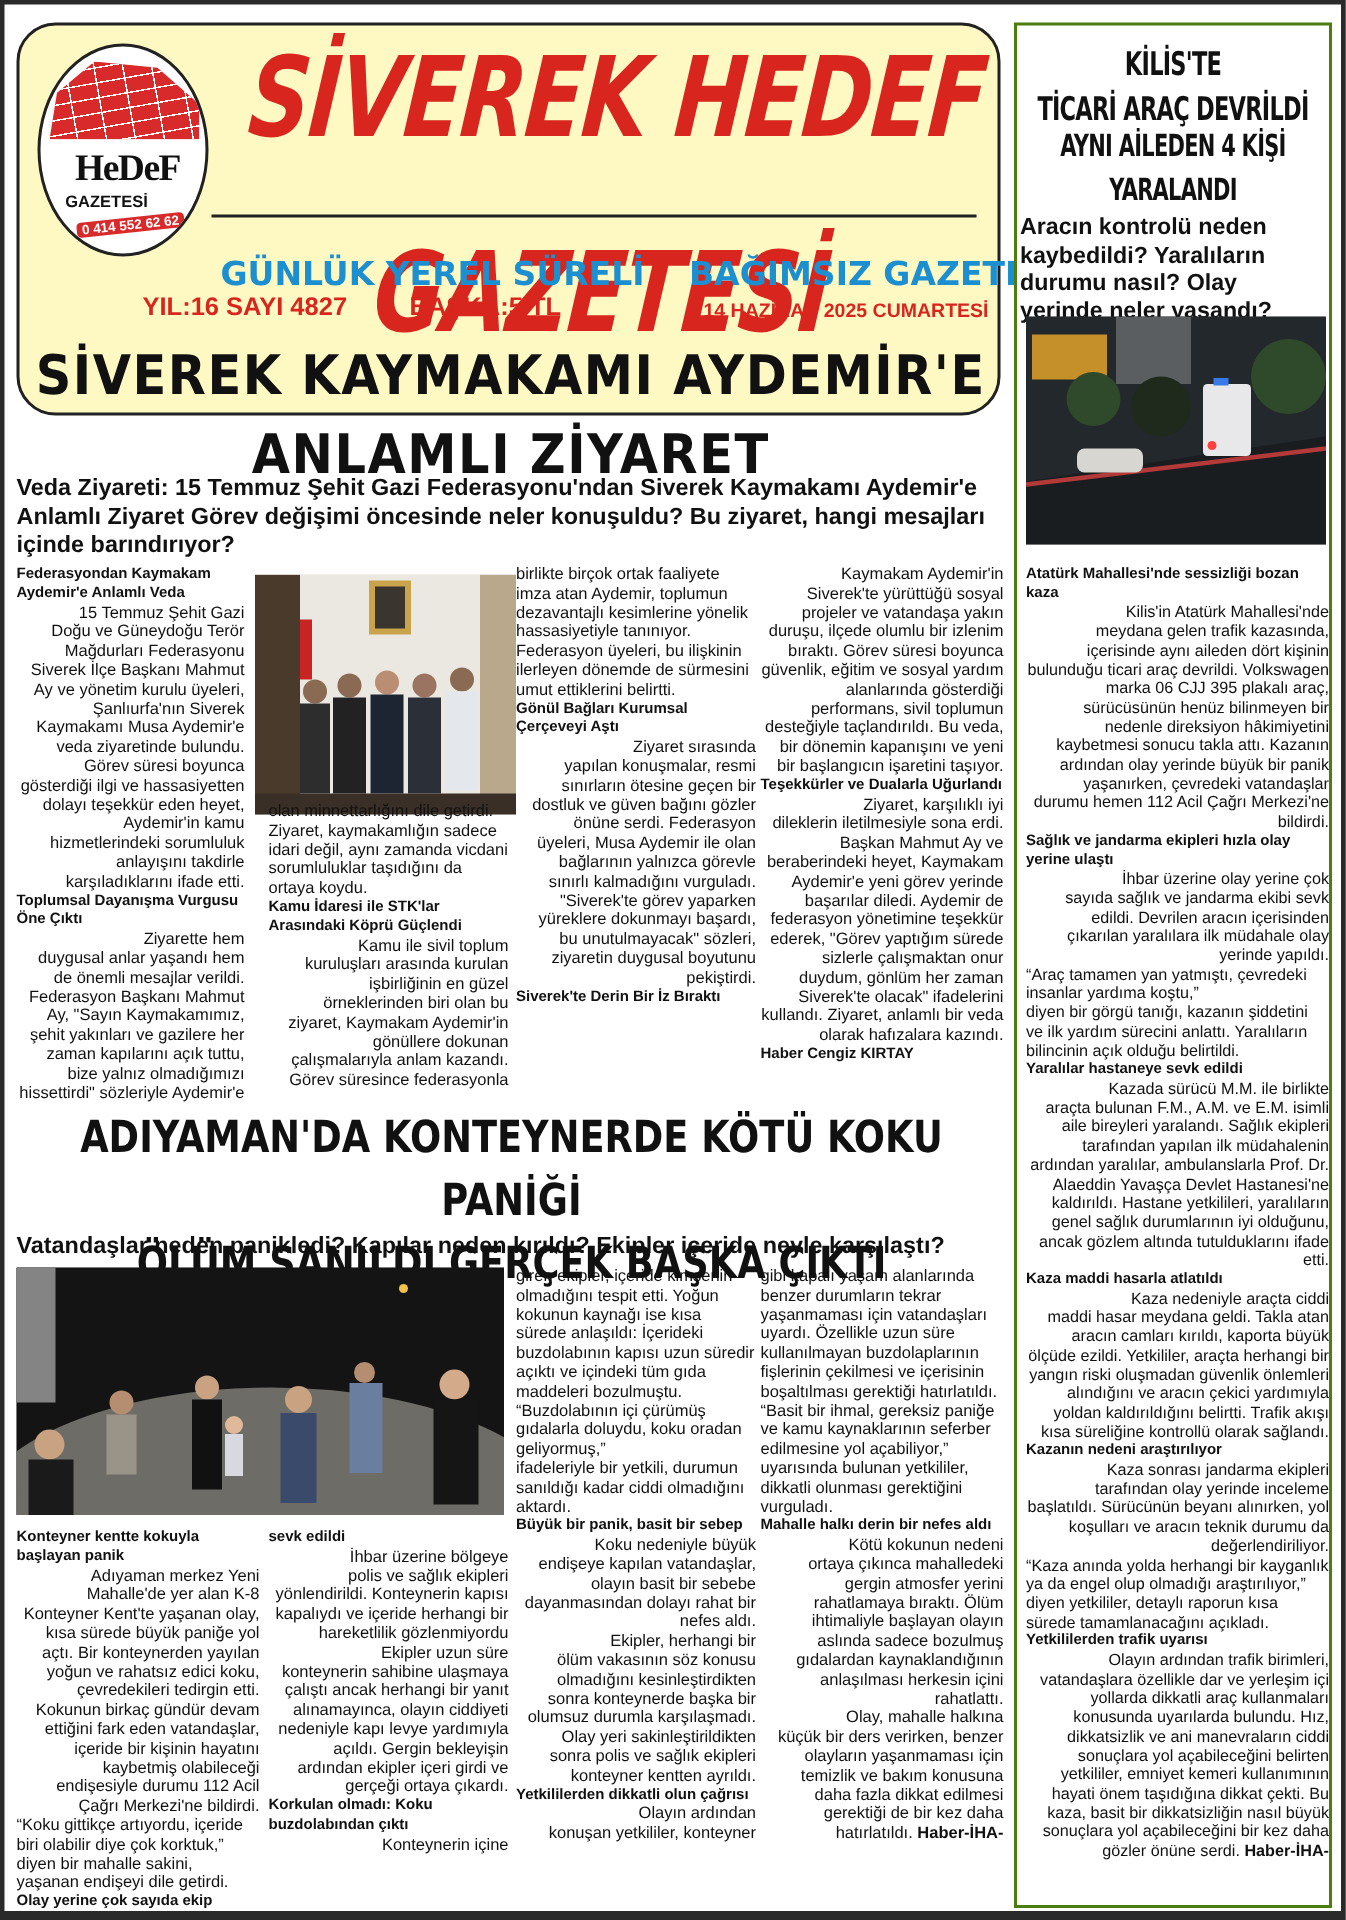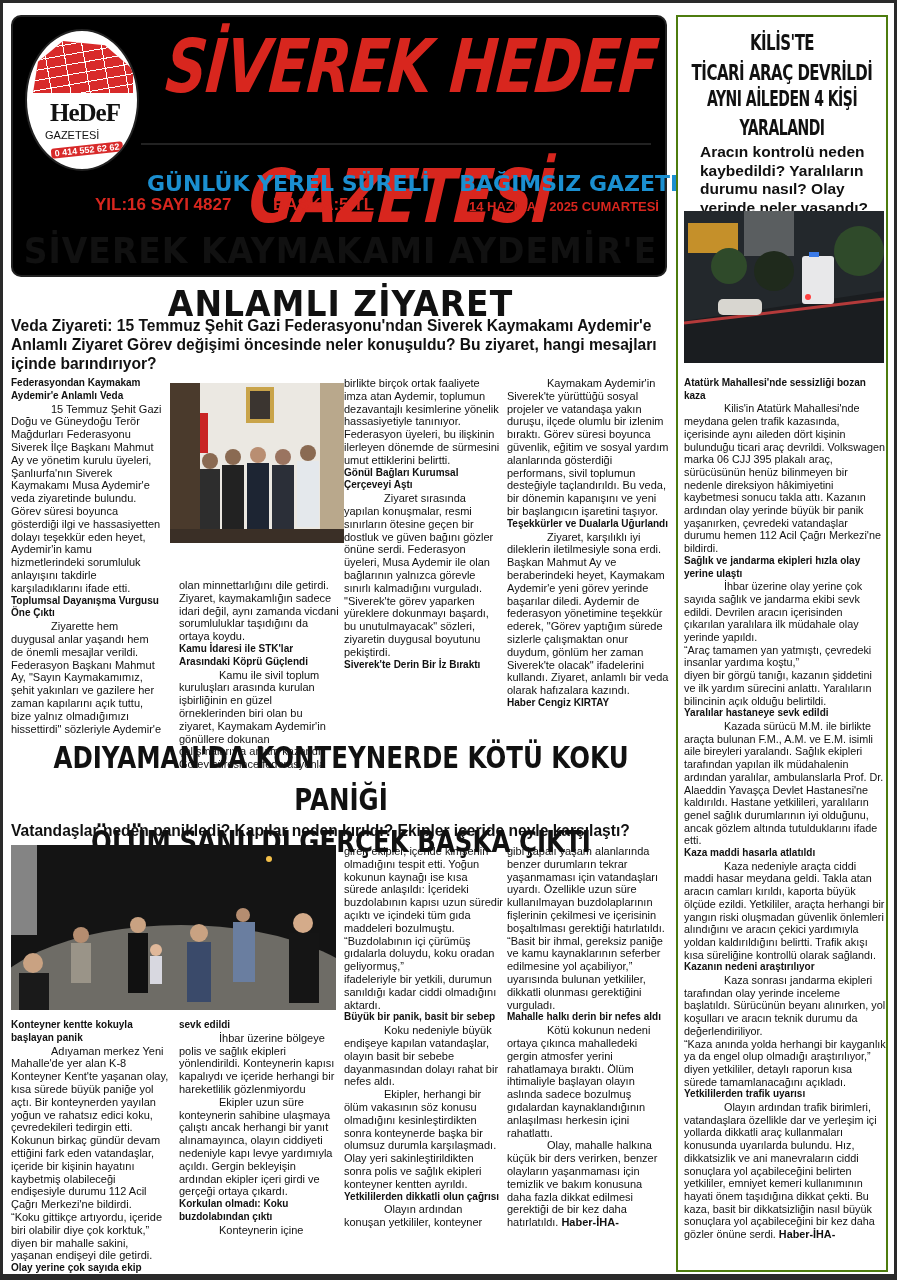--- a/index.html
+++ b/index.html
@@ -1,58 +1,58 @@
 <!DOCTYPE html>
 <html><head>
 <meta charset="utf-8">
 <style>
   * { box-sizing: border-box; margin: 0; padding: 0; }
   html, body { width: 897px; height: 1280px; background: #2a2a2a; overflow: hidden; }
   body { font-family: "Liberation Sans", sans-serif; color: #111; position: relative; }
   .page { position: absolute; left: 3px; top: 3px; width: 891px; height: 1271px; background: #fff; }
 
   
-  .masthead { position: absolute; left: 8px; top: 12px; width: 656px; height: 262px; border: 2px solid #222; border-radius: 10px; background: #000000; }
+  .masthead { position: absolute; left: 8px; top: 12px; width: 656px; height: 262px; border: 2px solid #222; border-radius: 26px; background: #fef9c3; }
   .logo { position: absolute; left: 12px; top: 12px; width: 114px; height: 142px; border-radius: 50%; border: 2px solid #222; background: #fff; overflow: hidden; }
   .logo-roof { position: absolute; left: 6px; top: 10px; width: 100px; height: 52px; background: #d82a2a;
     clip-path: polygon(30% 0, 72% 8%, 100% 55%, 100% 100%, 0 100%, 5% 40%);
     background-image: repeating-linear-gradient(170deg, transparent 0 9px, #fff 9px 10px), repeating-linear-gradient(80deg, transparent 0 18px, #fff 18px 19px); background-color: #d82a2a; }
   .logo-hedef { position: absolute; left: 8px; top: 68px; width: 100px; text-align: center; font-family: "Liberation Serif", serif; font-weight: bold; font-size: 25px; letter-spacing: -1px; color: #111; }
-  .logo-gaz { position: absolute; left: 18px; top: 98px; width: 88px; font-weight: normal; font-size: 11px; color: #111; }
+  .logo-gaz { position: absolute; left: 0; top: 98px; width: 88px; text-align: center; font-weight: bold; font-size: 11px; color: #111; }
   .logo-tel { position: absolute; left: 24px; top: 114px; width: 72px; text-align: center; font-weight: bold; font-size: 9px; color: #fff; background: #d82a2a; border-radius: 3px; transform: rotate(-6deg); }
   .title { position: absolute; left: 136px; top: 14px; width: 515px; text-align: center; font-family: "DejaVu Sans", sans-serif; font-weight: bold; font-style: italic; font-size: 57px; line-height: 100px; color: #d8261e; letter-spacing: -1px; transform: scaleY(1.3) skewX(-6deg); }
   .title-rule { position: absolute; left: 128px; top: 126px; width: 510px; height: 2px; background: #222; }
   .tagline { position: absolute; left: 134px; top: 132px; width: 510px; font-family: "DejaVu Sans", sans-serif; font-weight: bold; font-size: 22px; color: #1b8fd0; white-space: nowrap; }
   .tagline span { display: inline-block; margin-top: 22px; }
   .tag2 { margin-left: 22px; }
   .metaline { position: absolute; top: 178px; font-weight: bold; color: #d8261e; white-space: nowrap; }
   .m-year { left: 82px; font-size: 17px; }
   .m-price { left: 260px; font-size: 17px; }
   .m-date { left: 456px; font-size: 13px; top: 182px; }
 
   
   .side { position: absolute; left: 673px; top: 12px; width: 212px; height: 1257px; border: 2px solid #4d7c0f; background: #fff; }
   .side-h { text-align: center; font-family: "DejaVu Sans", sans-serif; font-weight: bold; color: #111; letter-spacing: -0.5px; }
   .side-h1 { margin-top: 16px; font-size: 15px; transform: scaleY(1.45); line-height: 20px; }
   .side-h2 { margin-top: 10px; font-size: 15px; transform: scaleY(1.45); line-height: 20px; }
   .side-h3 { margin-top: 10px; font-size: 14px; transform: scaleY(1.45); line-height: 20px; }
-  .side-sub { margin: 10px 6px 0 22px; font-weight: bold; font-size: 15.5px; line-height: 18.5px; }
+  .side-sub { margin: 10px 6px 0 2px; font-weight: bold; font-size: 15.5px; line-height: 18.5px; }
   .side-photo { position: absolute; left: 6px; top: 194px; width: 200px; height: 152px; background: linear-gradient(180deg, #2a2f35 0%, #3a3f3a 40%, #1c2024 100%); overflow: hidden; }
   .side-body { position: absolute; left: 6px; top: 360px; width: 202px; font-size: 10.8px; line-height: 12.7px; }
 
   .body-text p { text-indent: 0; }
-  .body-text .ind { text-indent: 40px; }
+  .body-text .ind { text-indent: 40px; text-align: right; }
   .body-text .sh { font-weight: bold; font-size: 10px; }
 
   
   .h1 { position: absolute; left: 10px; top: 226px; width: 655px; text-align: center; font-family: "DejaVu Sans", sans-serif; font-weight: bold; font-size: 33px; line-height: 48px; color: #111; transform: scaleY(1.1); letter-spacing: 1px; }
   .sub1 { position: absolute; left: 8px; top: 313px; width: 660px; font-weight: bold; font-size: 15.6px; line-height: 19px; }
   .col { position: absolute; font-size: 11px; line-height: 12.8px; }
   .s1c1 { left: 8px; top: 374px; width: 152px; }
-  .s1c2 { left: 176px; top: 576px; width: 160px; }
+  .s1c2 { left: 176px; top: 532px; width: 160px; }
   .s1c3 { left: 341px; top: 374px; width: 160px; }
   .s1c4 { left: 504px; top: 374px; width: 162px; }
   .photo1 { position: absolute; left: 167px; top: 380px; width: 174px; height: 160px; background: linear-gradient(180deg, #e8e6e0 0%, #dcd8cf 55%, #3a3530 56%, #2b2824 100%); overflow: hidden; }
 
   
   .h2 { position: absolute; left: 8px; top: 744px; width: 660px; text-align: center; font-family: "DejaVu Sans", sans-serif; font-weight: bold; font-size: 24.5px; line-height: 35px; color: #111; transform: scaleY(1.2); }
   .sub2 { position: absolute; left: 8px; top: 818px; width: 660px; font-weight: bold; font-size: 15.6px; line-height: 19px; }
   .photo2 { position: absolute; left: 8px; top: 842px; width: 325px; height: 165px; background: radial-gradient(ellipse at 50% 120%, #8c8a84 0%, #4a4844 40%, #161616 75%); overflow: hidden; }
   .s2c1 { left: 8px; top: 1016px; width: 162px; }
   .s2c2 { left: 176px; top: 1016px; width: 160px; }

